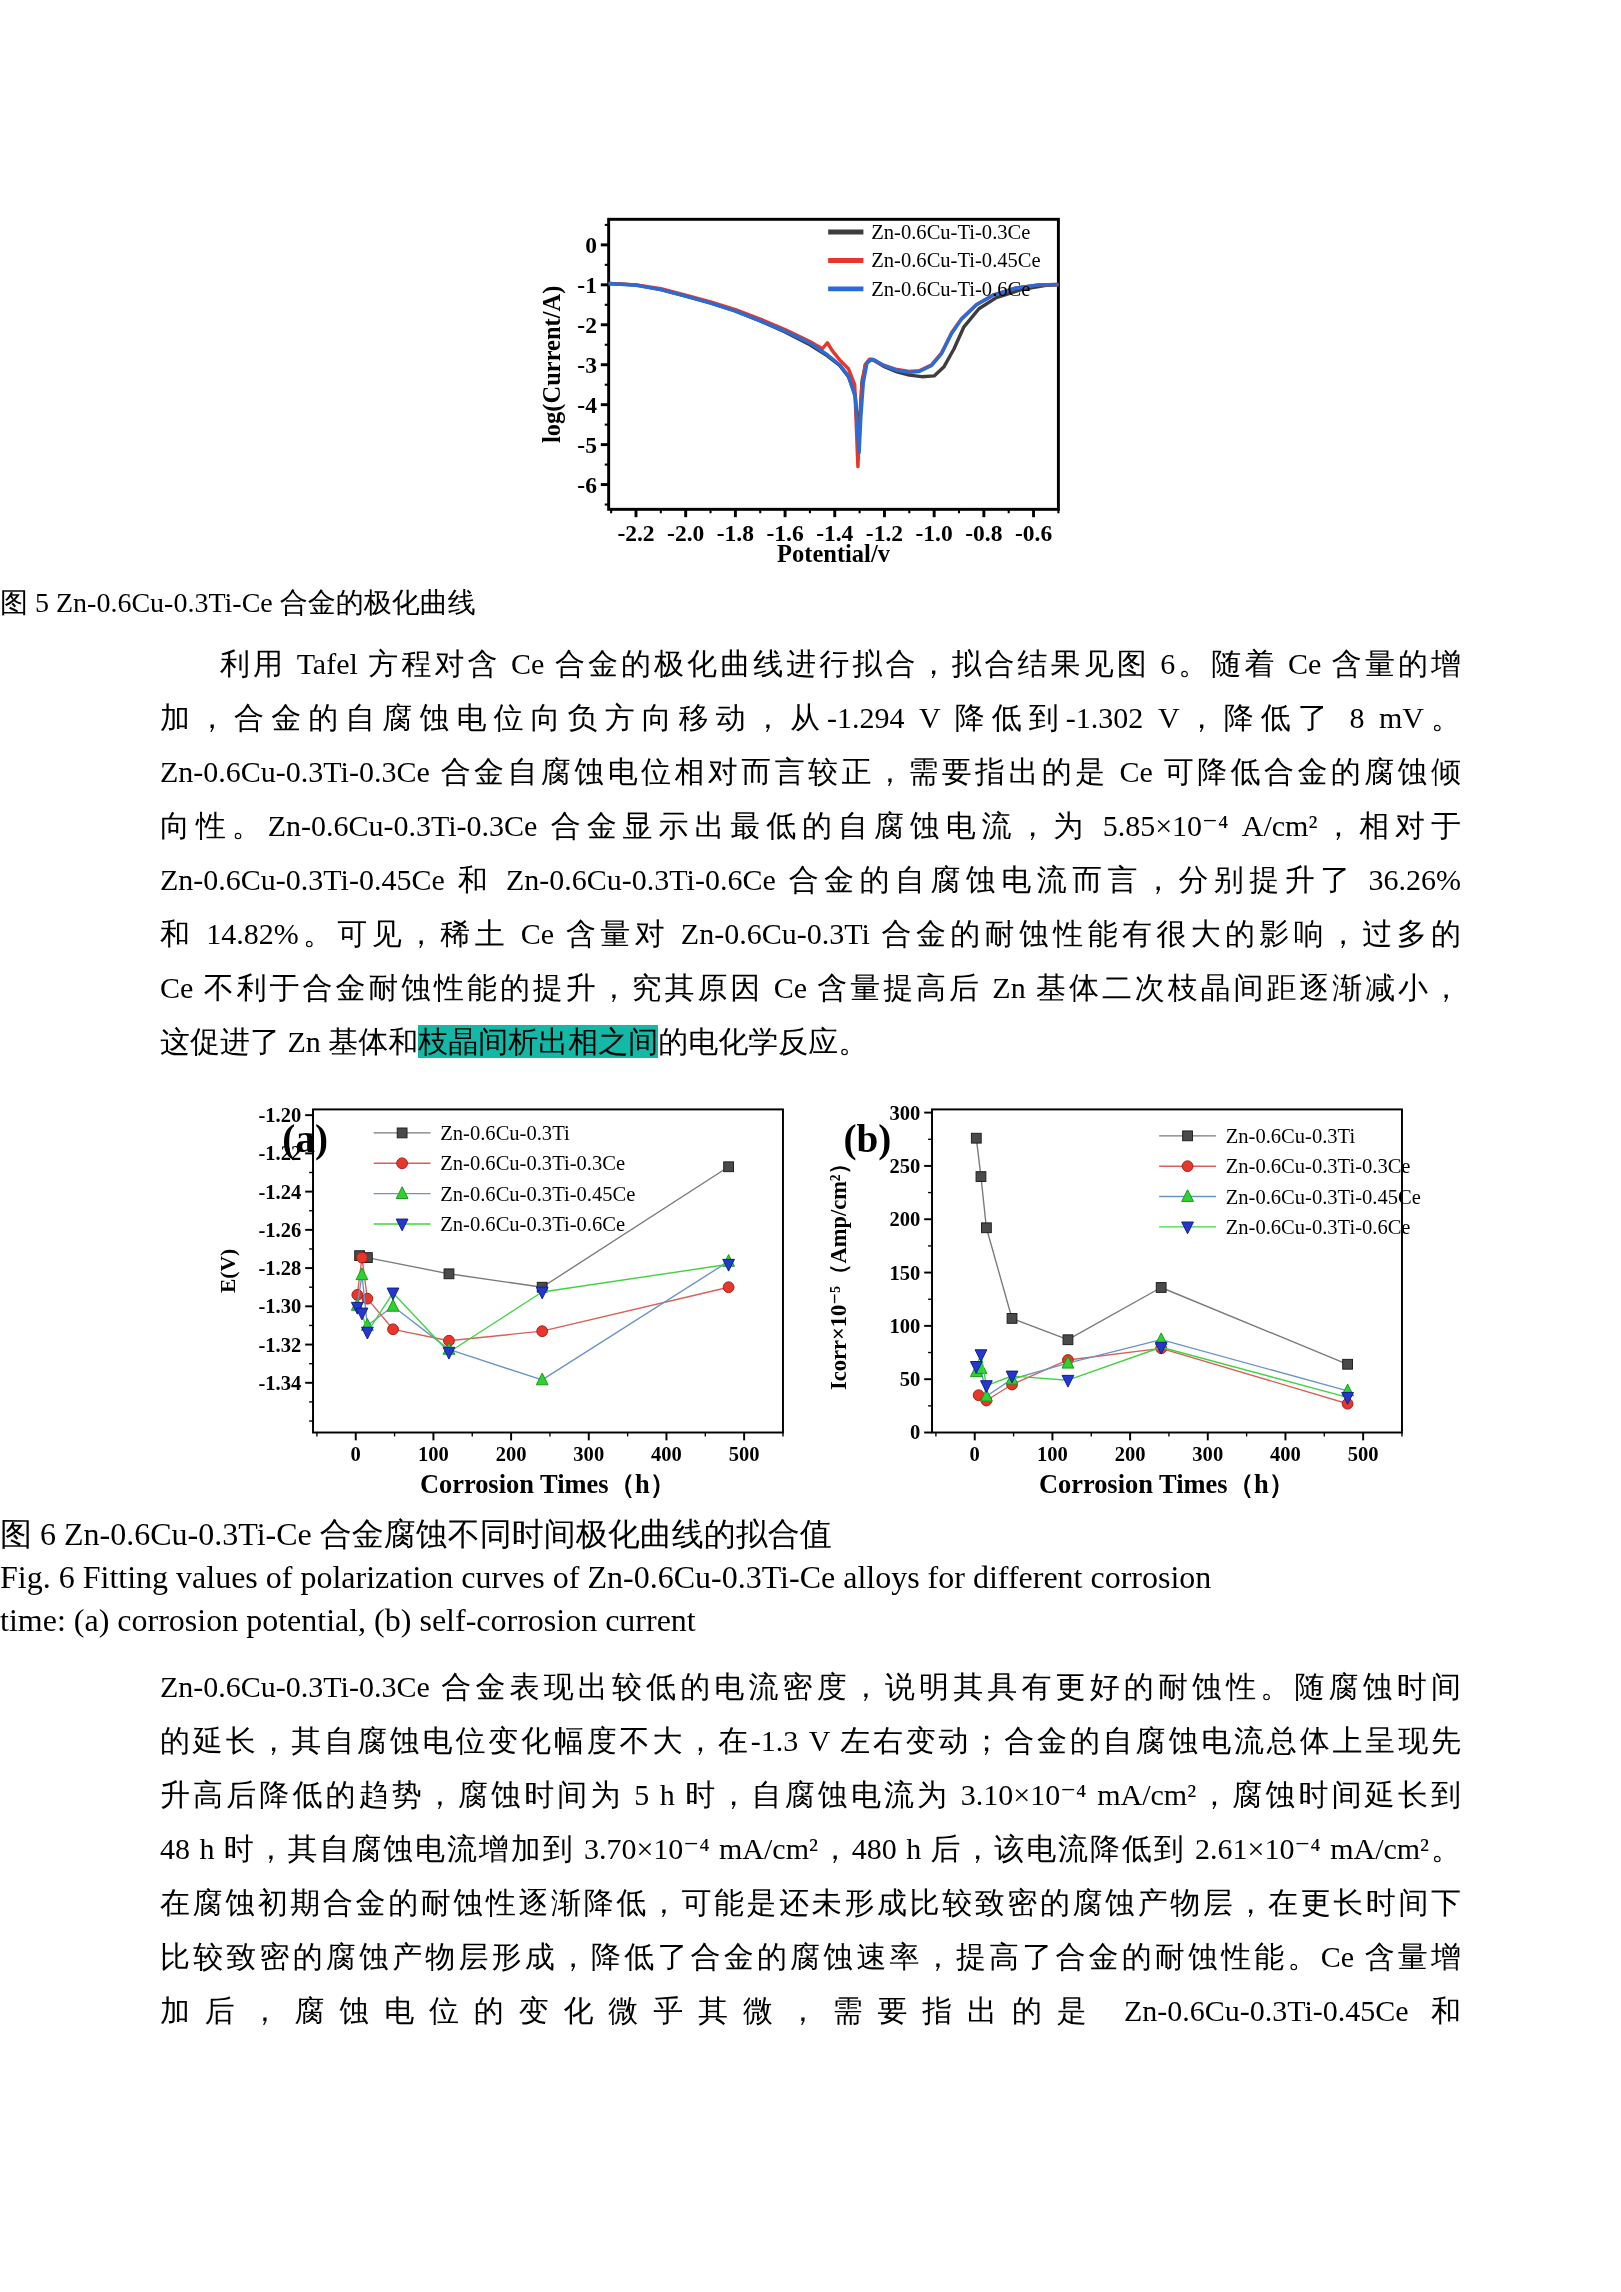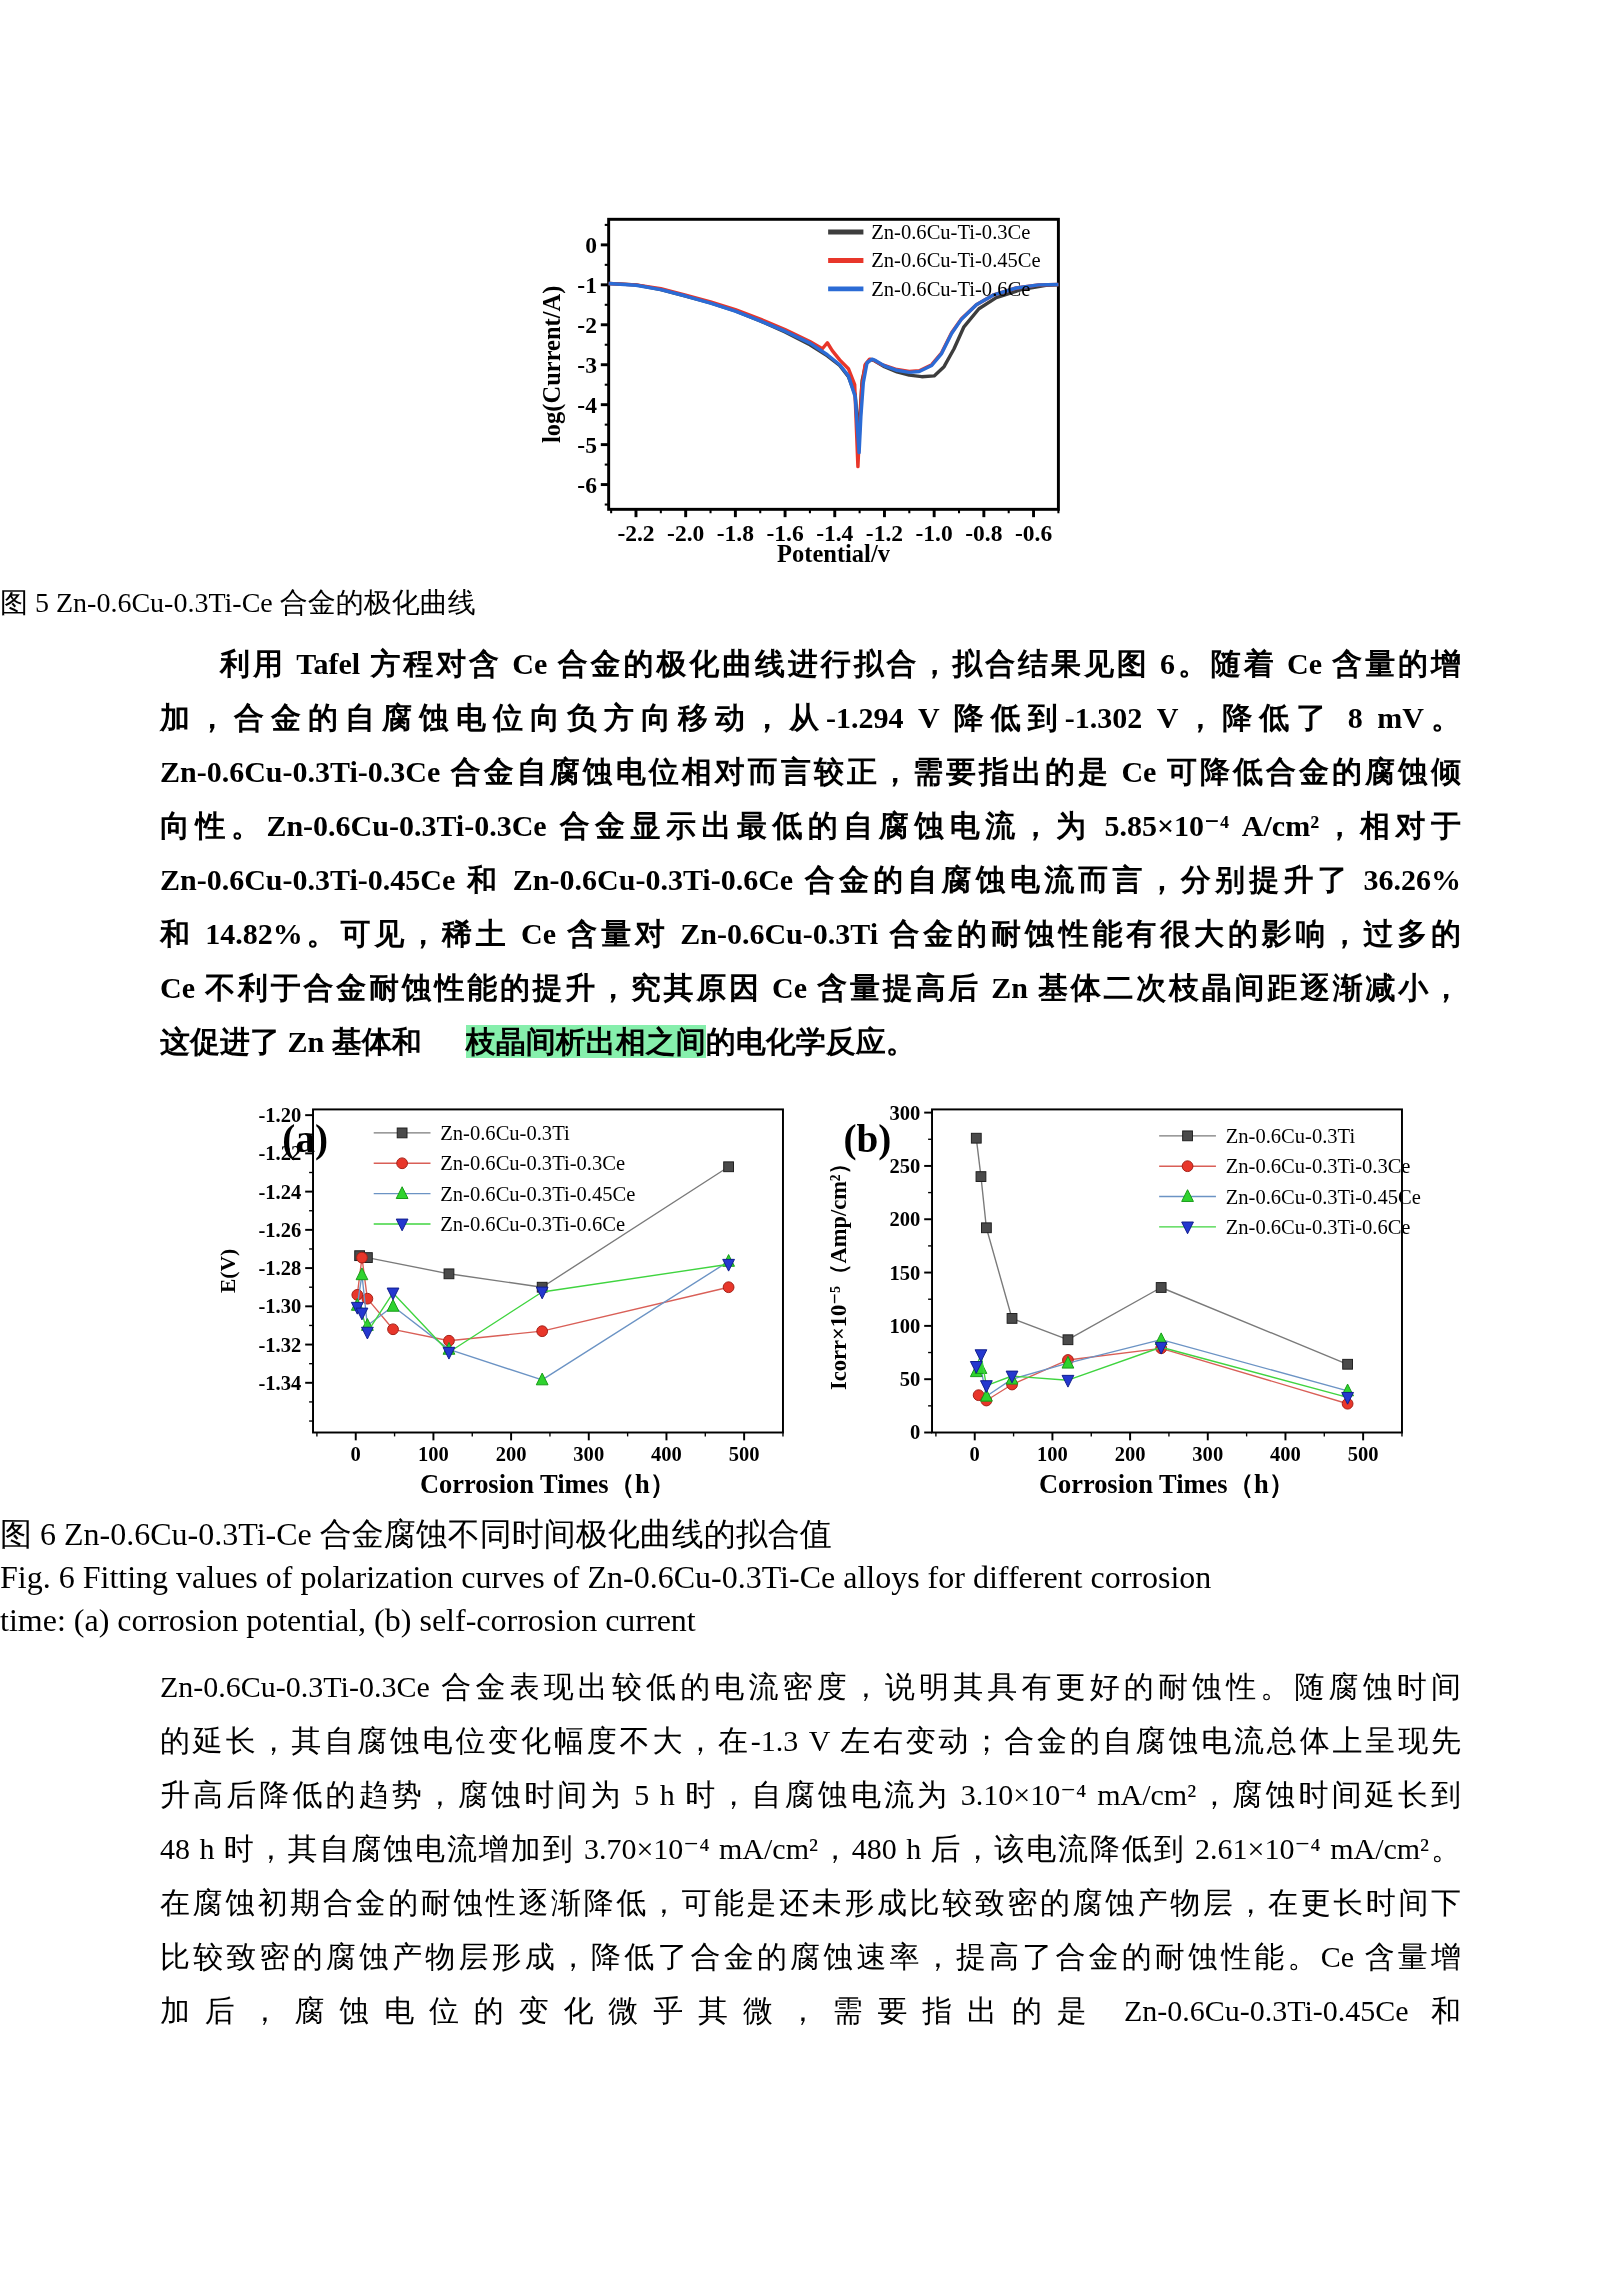--- a/index.html
+++ b/index.html
@@ -8,21 +8,21 @@
   figure{margin:0;padding:0;}
   .fig5wrap{padding-top:137px;text-align:center;}
   .fig5wrap svg{display:inline-block;}
   .cap{text-align:left;}
   .cap5{margin-top:5.9px;font-size:28px;line-height:37px;}
   .cap6{margin-top:9.8px;font-size:32px;line-height:43px;}
   .para{padding:0 160px;font-size:30px;}
   .para .jline{text-align:justify;text-align-last:justify;line-height:54px;}
   .para .lline{text-align:left;text-align-last:left;line-height:54px;}
   .indent{text-indent:2em;}
-  .p1{margin-top:15.7px;font-weight:bold;}
+  .p1{margin-top:15.7px;}
   .p2{margin-top:17.6px;}
   .fig6row{margin-top:13.7px;display:flex;justify-content:center;gap:11.8px;}
   .hl{background:#ffff00;}
 </style>
 </head>
 <body>
 
 <div class="page">
 
   <figure class="fig5wrap">
@@ -97,21 +97,21 @@
   </div>
 
   <div class="para p1">
     <div class="jline indent">利用 Tafel 方程对含 Ce 合金的极化曲线进行拟合，拟合结果见图 6。随着 Ce 含量的增</div>
     <div class="jline">加，合金的自腐蚀电位向负方向移动，从-1.294 V 降低到-1.302 V，降低了 8 mV。</div>
     <div class="jline">Zn-0.6Cu-0.3Ti-0.3Ce 合金自腐蚀电位相对而言较正，需要指出的是 Ce 可降低合金的腐蚀倾</div>
     <div class="jline">向性。Zn-0.6Cu-0.3Ti-0.3Ce 合金显示出最低的自腐蚀电流，为 5.85×10⁻⁴ A/cm²，相对于</div>
     <div class="jline">Zn-0.6Cu-0.3Ti-0.45Ce 和 Zn-0.6Cu-0.3Ti-0.6Ce 合金的自腐蚀电流而言，分别提升了 36.26%</div>
     <div class="jline">和 14.82%。可见，稀土 Ce 含量对 Zn-0.6Cu-0.3Ti 合金的耐蚀性能有很大的影响，过多的</div>
     <div class="jline">Ce 不利于合金耐蚀性能的提升，究其原因 Ce 含量提高后 Zn 基体二次枝晶间距逐渐减小，</div>
-    <div class="lline"><span>这促进了 Zn 基体和</span><span class="hl" style="background: #86efac; margin-left: 44px;">枝晶间析出相之间</span><span>的电化学反应。</span></div>
+    <div class="lline"><span>这促进了 Zn 基体和</span><span class="hl" style="background: #14b8a6;">枝晶间析出相之间</span><span>的电化学反应。</span></div>
   </div>
 
   <figure class="fig6row">
     <svg id="chart-fig6a" width="608" height="421" viewBox="0 0 620 430">
         <rect x="118" y="28" width="480" height="330" fill="none" stroke="#000" stroke-width="2"></rect>
         <line x1="121.96694214876032" y1="358" x2="121.96694214876032" y2="362" stroke="#000" stroke-width="1.4"></line>
         <line x1="201.30578512396693" y1="358" x2="201.30578512396693" y2="362" stroke="#000" stroke-width="1.4"></line>
         <line x1="280.64462809917353" y1="358" x2="280.64462809917353" y2="362" stroke="#000" stroke-width="1.4"></line>
         <line x1="359.9834710743802" y1="358" x2="359.9834710743802" y2="362" stroke="#000" stroke-width="1.4"></line>
         <line x1="439.3223140495868" y1="358" x2="439.3223140495868" y2="362" stroke="#000" stroke-width="1.4"></line>

